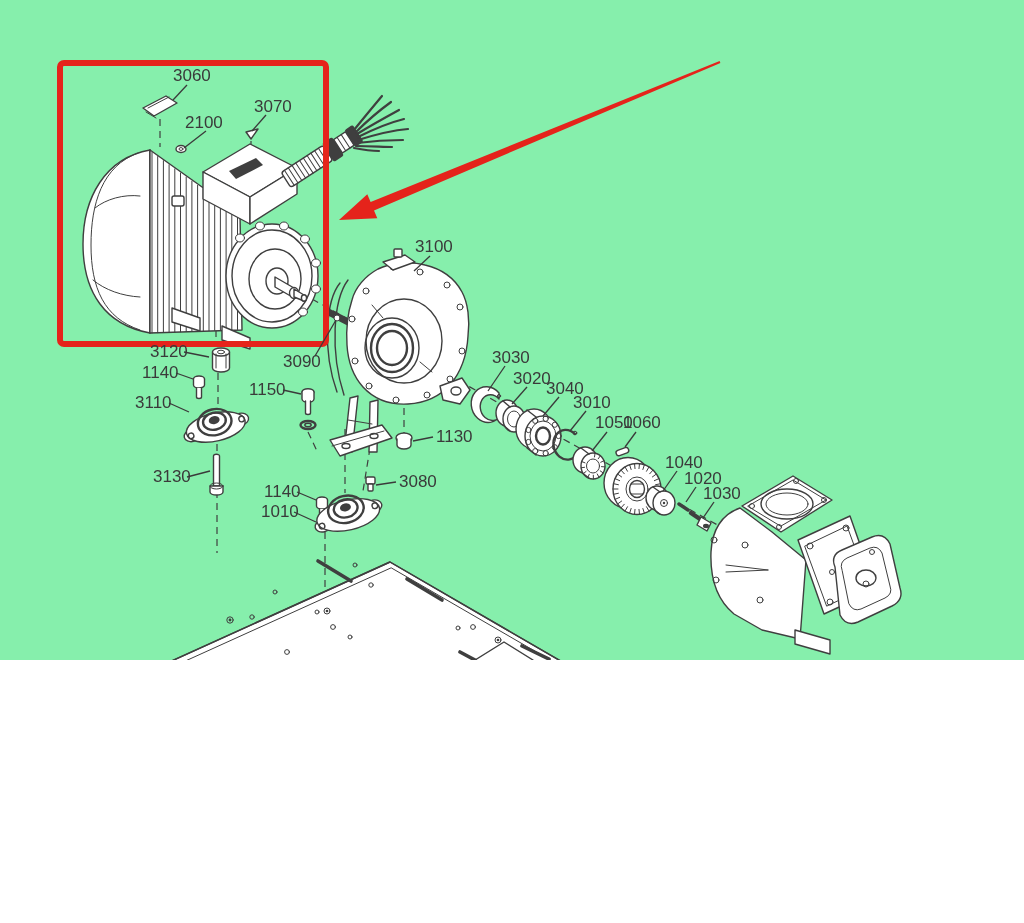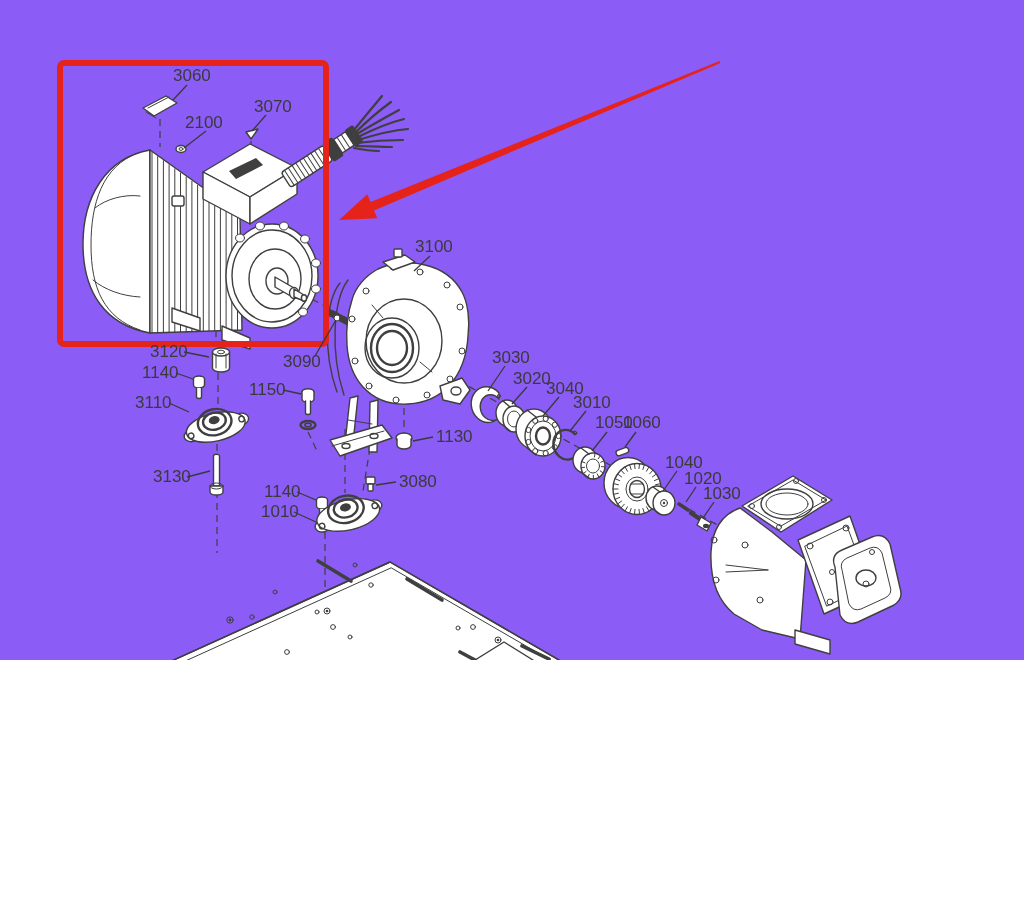--- a/index.html
+++ b/index.html
@@ -1,16 +1,16 @@
 <!DOCTYPE html>
 <html style="--ink: #3f3f3f; --lab: #3a3a3a; --red: #e5231b;"><head>
 <meta charset="utf-8">
 <style>
   html,body{margin:0;padding:0;background:#fff;}
-  .canvas{position:relative;width:1024px;height:660px;background:#8b5cf6;overflow:hidden;
+  .canvas{position:relative;width:1024px;height:660px;background:#86efac;overflow:hidden;
           font-family:"Liberation Sans", sans-serif;}
   svg{position:absolute;inset:0;display:block;}
   .ln{stroke:var(--ink);fill:none;stroke-width:1.4;stroke-linecap:round;stroke-linejoin:round;}
   .lnw{stroke:var(--ink);fill:#fff;stroke-width:1.4;stroke-linecap:round;stroke-linejoin:round;}
   .thin{stroke-width:1;}
   .bold{stroke-width:2.4;}
   .dk{fill:var(--ink);stroke:none;}
   .dash{stroke:var(--ink);fill:none;stroke-width:1.2;stroke-dasharray:7 5;}
   .slot{stroke:var(--ink);stroke-width:3.6;stroke-linecap:round;}
   .lead{stroke:var(--lab);stroke-width:1.3;}

